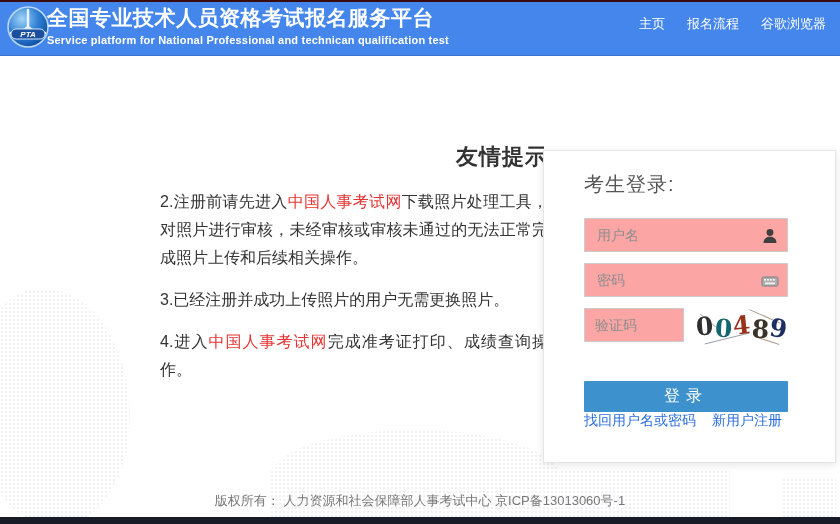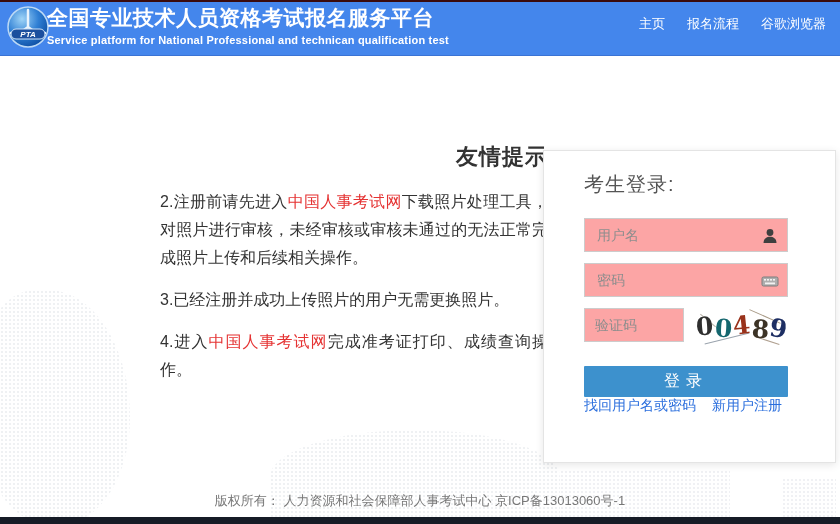--- a/index.html
+++ b/index.html
@@ -76,21 +76,21 @@
   .cap-digit:nth-of-type(2){ transform:rotate(3deg) translateY(2px); }
   .cap-digit:nth-of-type(3){ transform:rotate(-6deg) translateY(-1px); }
   .cap-digit:nth-of-type(4){ transform:rotate(4deg) translateY(3px); }
   .cap-digit:nth-of-type(5){ transform:rotate(9deg) translateY(2px); }
   .scratch { position:absolute; height:1px; pointer-events:none; }
   .s1 { width:34px; left:52px; top:10px; background:#a89a86; transform:rotate(24deg); }
   .s2 { width:46px; left:8px;  top:32px; background:#9aa3ad; transform:rotate(-14deg); }
   .s3 { width:26px; left:58px; top:34px; background:#b0a090; transform:rotate(18deg); }
   .s4 { width:20px; left:2px;  top:14px; background:#b9b3a8; transform:rotate(40deg); }
   .login-btn {
-    width:204px; height:31px; margin-top:13px; border:none; cursor:pointer;
+    width:204px; height:31px; margin-top:28px; border:none; cursor:pointer;
     background:#3d91cd; color:#fff; font-size:16px; letter-spacing:6px;
     border-radius:1px; font-family:"Liberation Sans","DejaVu Sans",sans-serif;
   }
   .login-links { display:flex; justify-content:space-between; width:198px; }
   .login-links a { font-size:14px; color:#2a6edd; text-decoration:none; cursor:pointer; }
   
   .footer-text {
     position:absolute; left:0; bottom:14px; width:100%;
     text-align:center; font-size:13px; color:#777;
   }

